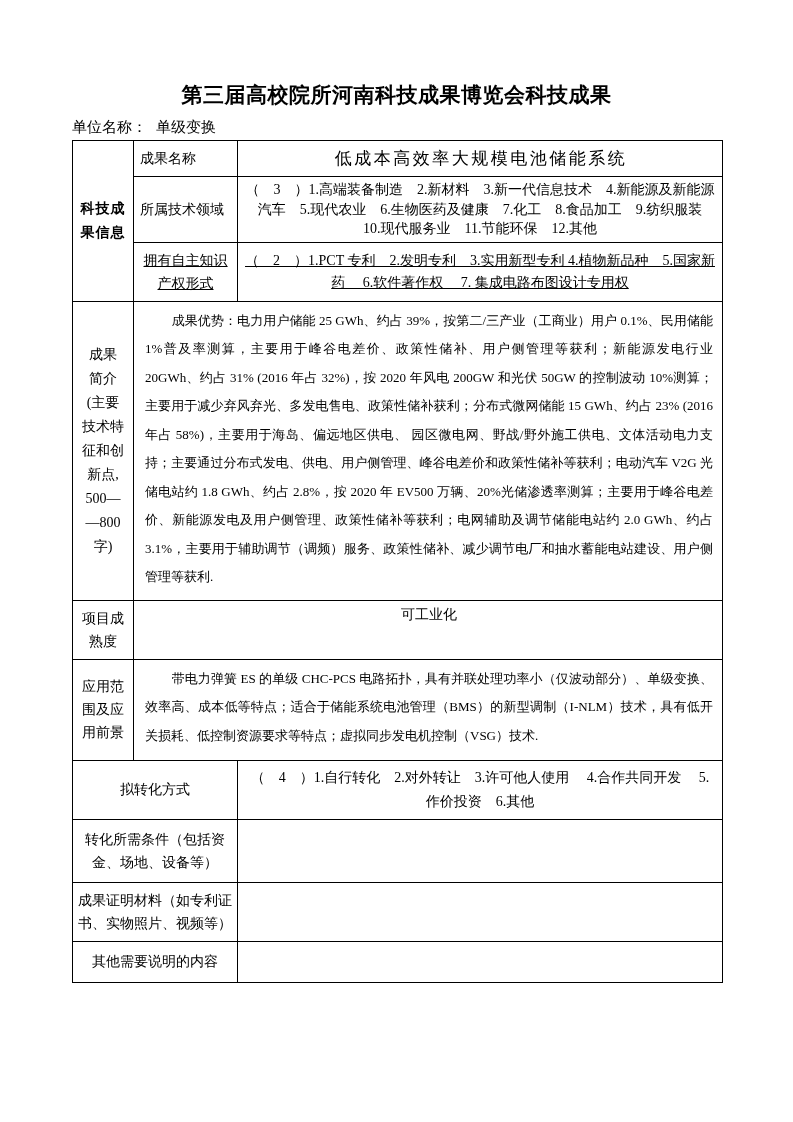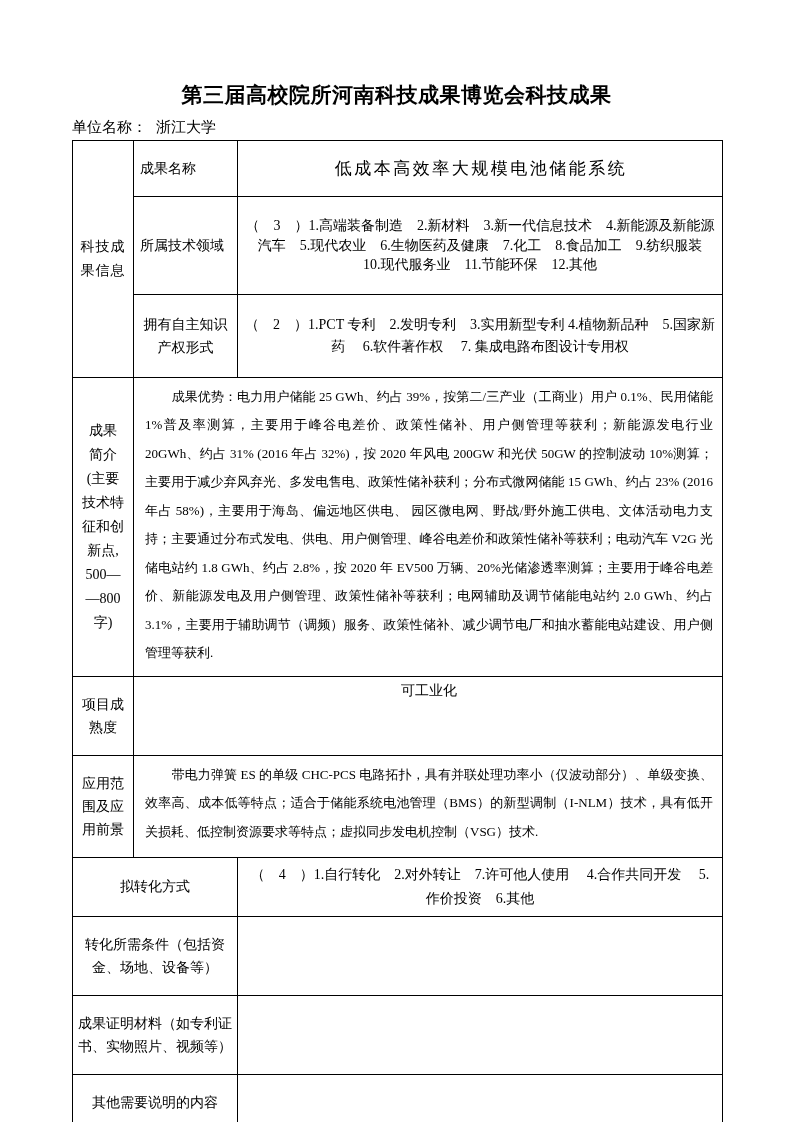--- a/index.html
+++ b/index.html
@@ -27,42 +27,42 @@
   table.form{
     border-collapse:collapse;
     table-layout:fixed;
     margin-left:72px;
     width:650px;
   }
   td{
     border:1px solid #000;
     font-size:14px;
     vertical-align:middle;
-    padding:16px 5px;
+    padding:6px 5px;
     overflow:hidden;
   }
   
   .lbl{
     text-align:center;
     white-space:pre-line;
     line-height:23px;
   }
   .lbl.left{text-align:left;padding-left:6px;}
-  .group-lbl{letter-spacing:1px;line-height:24px;}
+  .group-lbl{letter-spacing:1px;line-height:24px;font-weight:bold;}
   .intro-lbl{line-height:24px;}
   
   .val{text-align:center;}
   .name-val{
     font-size:17px;
     letter-spacing:2.5px;
     padding-left:7px;
   }
   .opts{
     line-height:20px;
-    padding:19px 7px;
+    padding:3px 7px;
   }
   .opts3{line-height:19.5px;}
   .para{
     vertical-align:top;
     text-align:justify;
     font-size:13px;
     line-height:28.5px;
     text-indent:2.05em;
     padding:5px 9px 4px 11px;
   }
@@ -71,38 +71,38 @@
     padding-top:5px;
     padding-left:7px;
   }
   .opts-mid{
     line-height:24px;
     padding:4px 7px;
   }
   
   tr.r1{height:32px;}
   tr.r2{height:59px;}
-  tr.r3{height:50px;}
+  tr.r3{height:50px;text-decoration:underline;}
   tr.r4{height:299px;}
   tr.r5{height:42px;}
   tr.r6{height:101px;}
   tr.r7{height:59px;}
   tr.r8{height:63px;}
   tr.r9{height:56px;}
   tr.r10{height:41px;font-family:Liberation Serif, serif;}
 </style>
 </head>
 <body>
 
 <div class="page">
 
   <div class="title">第三届高校院所河南科技成果博览会科技成果</div>
 
   <div class="unit-line">
-    <span class="unit-label">单位名称：</span><span class="unit-value">浙江大学</span>
+    <span class="unit-label">单位名称：</span><span class="unit-value">单级变换</span>
   </div>
 
   <table class="form">
     <colgroup>
       <col style="width:61px">
       <col style="width:104px">
       <col style="width:485px">
     </colgroup>
     <tbody>
       <tr class="r1">
@@ -138,21 +138,21 @@
         <td colspan="2" class="val top-val">可工业化</td>
       </tr>
       <tr class="r6">
         <td class="lbl">应用范
 围及应
 用前景</td>
         <td colspan="2" class="val para">带电力弹簧 ES 的单级 CHC-PCS 电路拓扑，具有并联处理功率小（仅波动部分）、单级变换、效率高、成本低等特点；适合于储能系统电池管理（BMS）的新型调制（I-NLM）技术，具有低开关损耗、低控制资源要求等特点；虚拟同步发电机控制（VSG）技术.</td>
       </tr>
       <tr class="r7">
         <td colspan="2" class="lbl">拟转化方式</td>
-        <td class="val opts-mid">（　4　）1.自行转化　2.对外转让　7.许可他人使用　 4.合作共同开发　 5.作价投资　6.其他</td>
+        <td class="val opts-mid">（　4　）1.自行转化　2.对外转让　3.许可他人使用　 4.合作共同开发　 5.作价投资　6.其他</td>
       </tr>
       <tr class="r8">
         <td colspan="2" class="lbl">转化所需条件（包括资
 金、场地、设备等）</td>
         <td class="val"></td>
       </tr>
       <tr class="r9">
         <td colspan="2" class="lbl">成果证明材料（如专利证
 书、实物照片、视频等）</td>
         <td class="val"></td>

